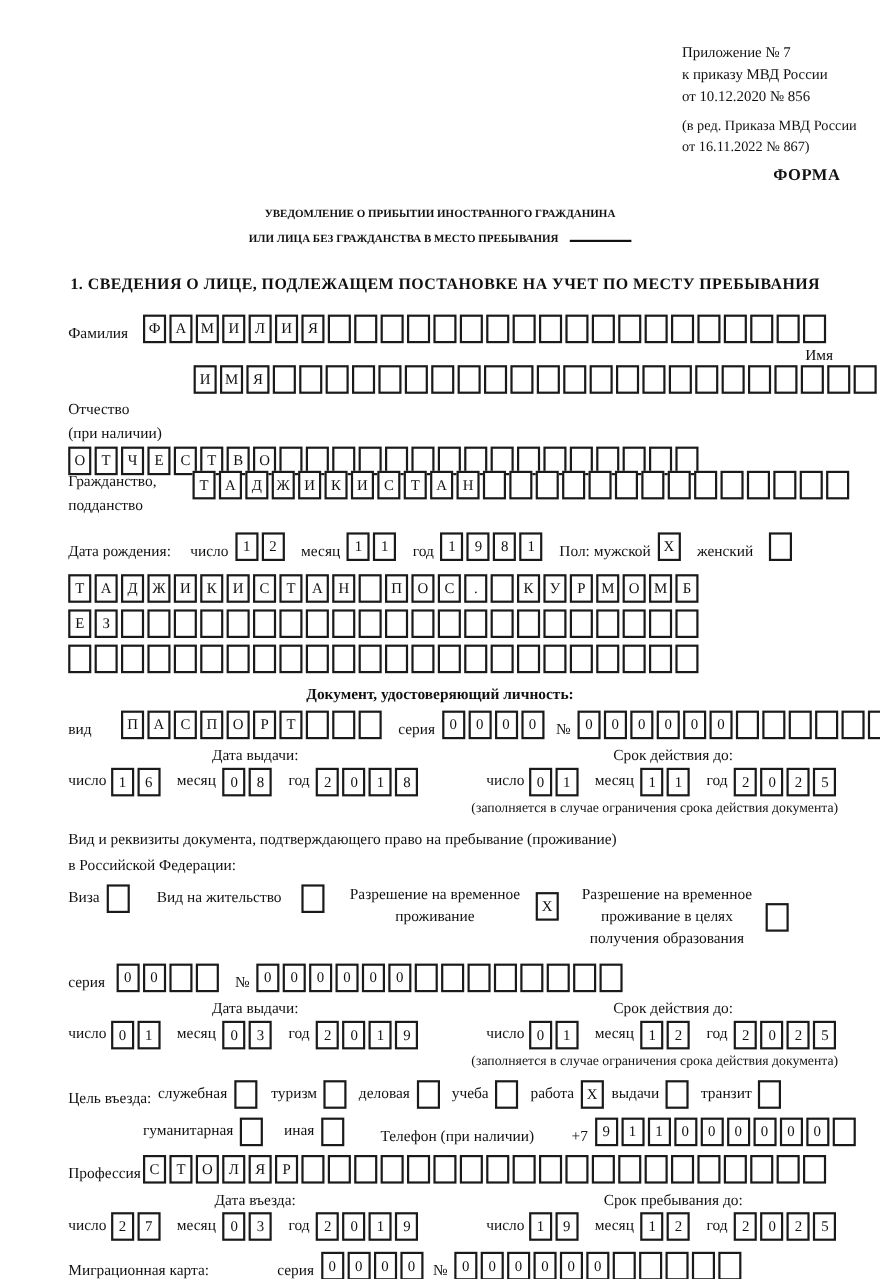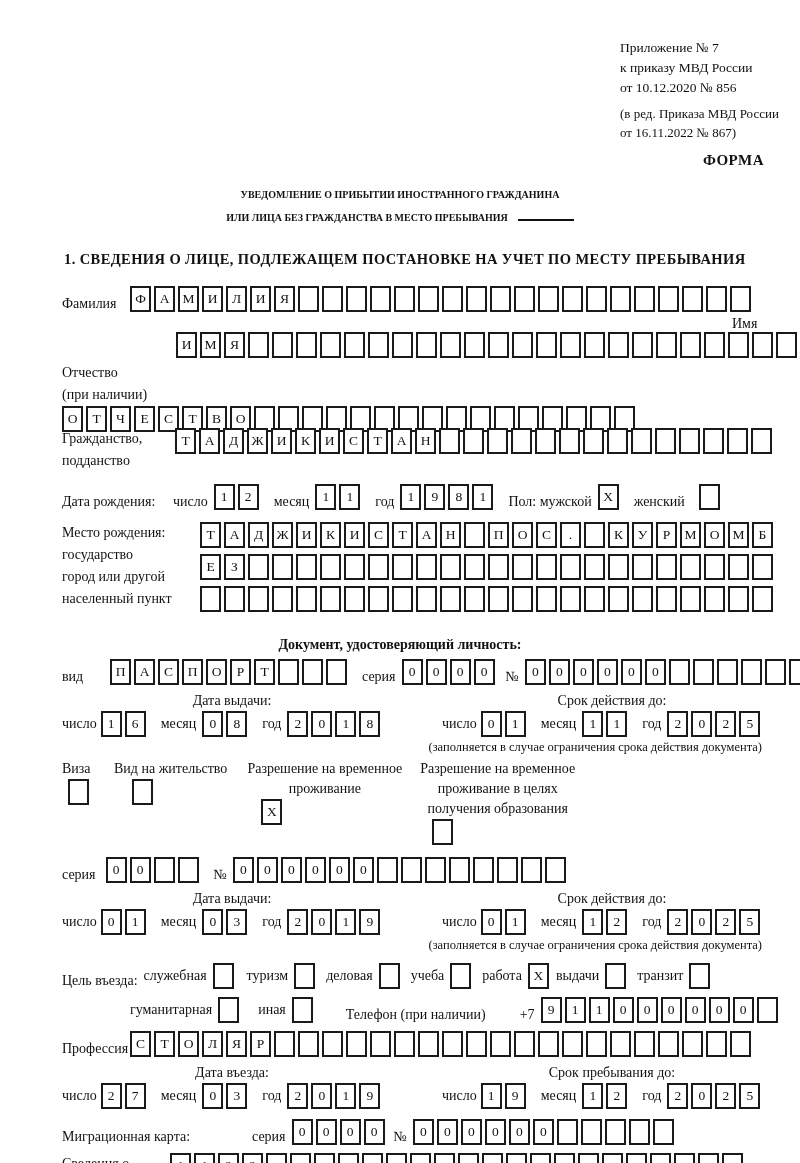--- a/index.html
+++ b/index.html
@@ -21,31 +21,31 @@
     display:inline-flex;align-items:center;justify-content:center;flex:none;
     width:21px;height:26px;border:2px solid #1a1a1a;box-sizing:border-box;
     margin-right:3px;font-size:13.5px;background:#fff;line-height:1;
   }
   .lab{flex:none;}
   .w68{width:68px;}.w133{width:133px;}.w113{width:113px;}.w105{width:105px;}.w48{width:48px;}.w150{width:150px;}
   .two-line{line-height:22px;}
   .mt4{margin-top:4px;flex-direction:column;}.mt6{margin-top:6px;}.mt8{margin-top:8px;}.mt10{margin-top:10px;}
   .mt12{margin-top:12px;}.mt18{margin-top:18px;}
   .glab{margin:0 6px 0 12px;flex:none;}
-  .center-head{text-align:center;font-weight:bold;font-size:14px;margin-top:19px;}
+  .center-head{text-align:center;font-weight:bold;font-size:14px;margin-top:6px;}
   .dheads{display:flex;margin-left:62px;margin-top:8px;}
   .dheads .dh1{width:340px;text-align:center;}
   .dheads .dh2{width:340px;text-align:center;margin-left:40px;}
   .dvals{display:flex;margin-left:62px;margin-top:2px;align-items:center;}
   .dgroup{display:flex;align-items:center;width:340px;flex:none;}
   .dgroup2{display:flex;align-items:center;margin-left:40px;flex:none;}
   .note-r{margin-left:62px;width:700px;text-align:right;font-size:12.5px;margin-top:3px;}
   .intro{margin-left:62px;margin-top:10px;line-height:24px;}
   .ropts{display:flex;align-items:flex-start;margin-left:62px;margin-top:4px;}
-  .ropt{display:inline-flex;align-items:flex-start;flex-direction:column;}
+  .ropt{display:inline-flex;align-items:center;}
   .ropt .rlab{text-align:center;line-height:20px;}
   .opt{display:inline-flex;align-items:center;}
   .opt .cell{margin-left:6px;}
   .rep-label{width:108px;flex:none;line-height:22.5px;}
   .rep-rows .cells{margin-bottom:7px;display:flex;}
   .bp-label{width:138px;flex:none;}
   .bp-label .l1{line-height:22px;}
   .bp-rows .cells{margin-bottom:6px;display:flex;}
 </style>
 </head>
@@ -223,26 +223,20 @@
         <span class="cell">8</span>
         <span class="cell">1</span>
       </span>
     <span class="glab">Пол: мужской</span>
     <span class="cell">X</span>
     <span class="glab">женский</span>
     <span class="cell" style="margin-left:8px"></span>
   </div>
 
   <div class="rowt mt12">
-    <span class="bp-label">
-      <span class="l1" style="display:block">Место рождения:</span>
-      <span class="l1" style="display:block">государство</span>
-      <span class="l1" style="display:block">город или другой</span>
-      <span class="l1" style="display:block">населенный пункт</span>
-    </span>
     <span class="bp-rows">
       <span class="cells">
           <span class="cell">Т</span>
           <span class="cell">А</span>
           <span class="cell">Д</span>
           <span class="cell">Ж</span>
           <span class="cell">И</span>
           <span class="cell">К</span>
           <span class="cell">И</span>
           <span class="cell">С</span>
@@ -397,20 +391,24 @@
       <span class="cells">
           <span class="cell">2</span>
           <span class="cell">0</span>
           <span class="cell">2</span>
           <span class="cell">5</span>
         </span>
     </span>
   </div>
   <div class="note-r">(заполняется в случае ограничения срока действия документа)</div>
 
+  <div class="intro">
+    <div>Вид и реквизиты документа, подтверждающего право на пребывание (проживание)</div>
+    <div>в Российской Федерации:</div>
+  </div>
 
   <div class="ropts">
     <span class="ropt">
       <span class="rlab">Виза</span>
       <span class="cell" style="margin-left:6px"></span>
     </span>
     <span class="ropt" style="margin-left:22px">
       <span class="rlab">Вид на жительство</span>
       <span class="cell" style="margin-left:18px"></span>
     </span>

